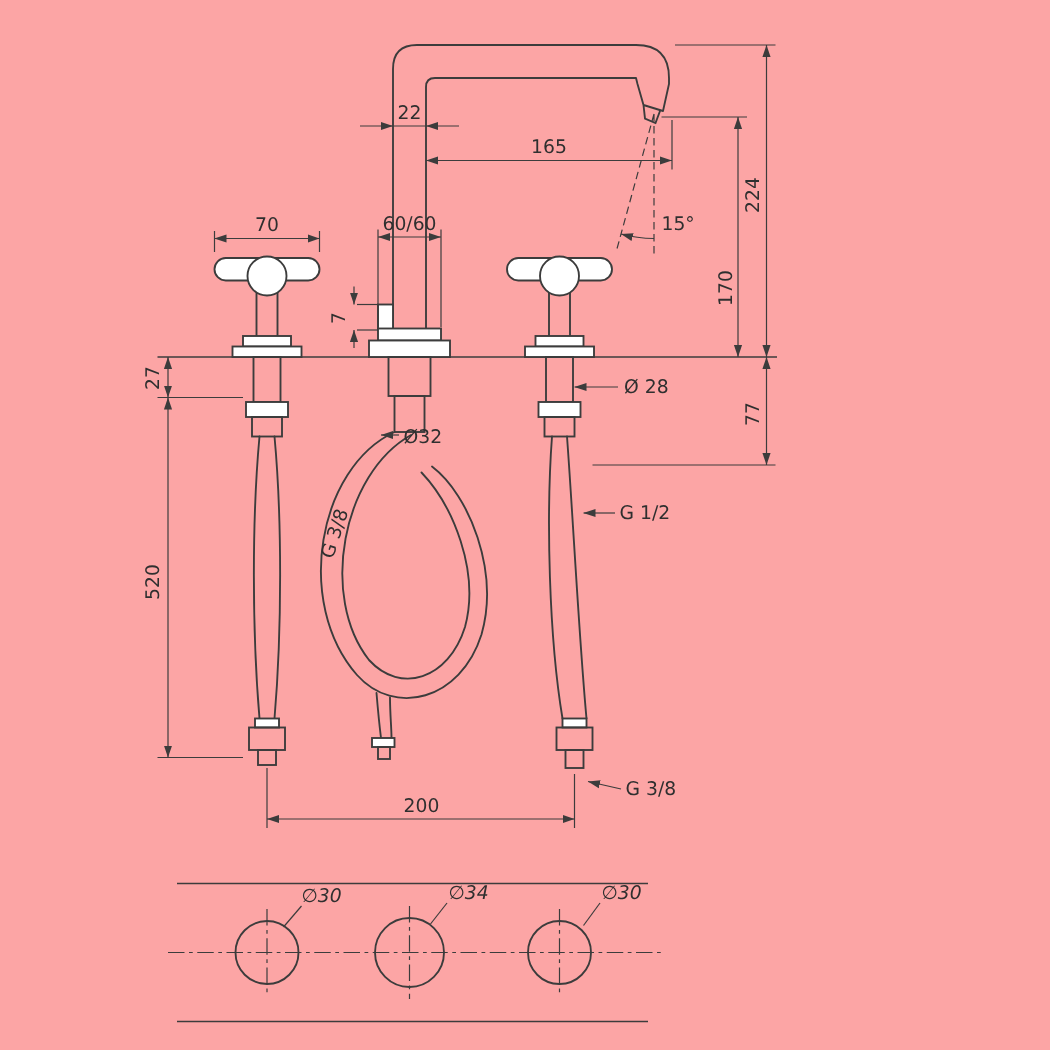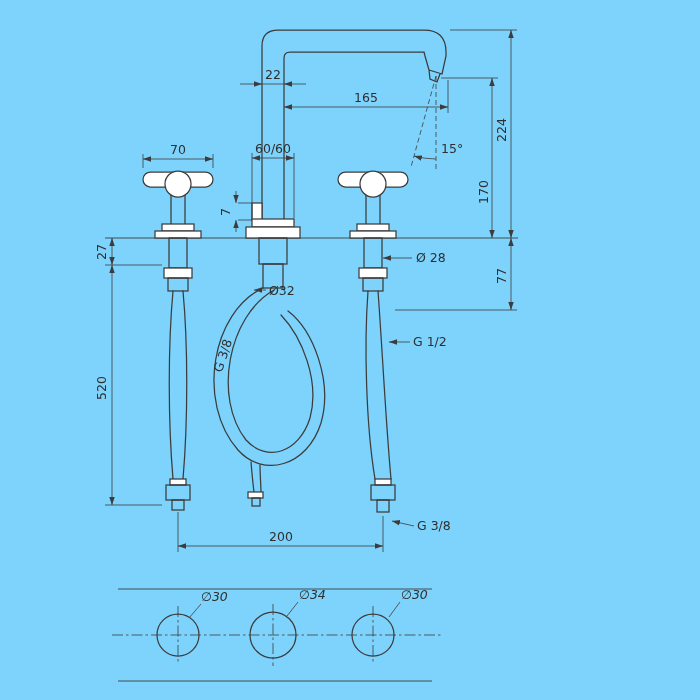--- a/index.html
+++ b/index.html
@@ -1,16 +1,16 @@
 <!DOCTYPE html>
 <html><head>
 <meta charset="utf-8">
 <style>
   html,body{margin:0;padding:0;background:#ffffff;}
-  .stage{width:700px;height:700px;background:#7dd3fc;position:relative;font-family:"DejaVu Sans",sans-serif;}
+  .stage{width:700px;height:700px;background:#fca5a5;position:relative;font-family:"DejaVu Sans",sans-serif;}
   svg{display:block;}
   .main{stroke-width:1.25;fill:none;stroke-linecap:round;}
   .mid{stroke-width:0.9;fill:none;}
   .dim{stroke-width:0.8;fill:none;}
   .cl{stroke-width:0.8;fill:none;stroke-dasharray:11 3 2.5 3;}
   .dash{stroke-dasharray:5 3;}
   .solid{fill:#ffffff;}
   text{stroke:none;fill:#2f2f2f;font-size:12.5px;}
   .it{font-style:italic;}
 </style>

